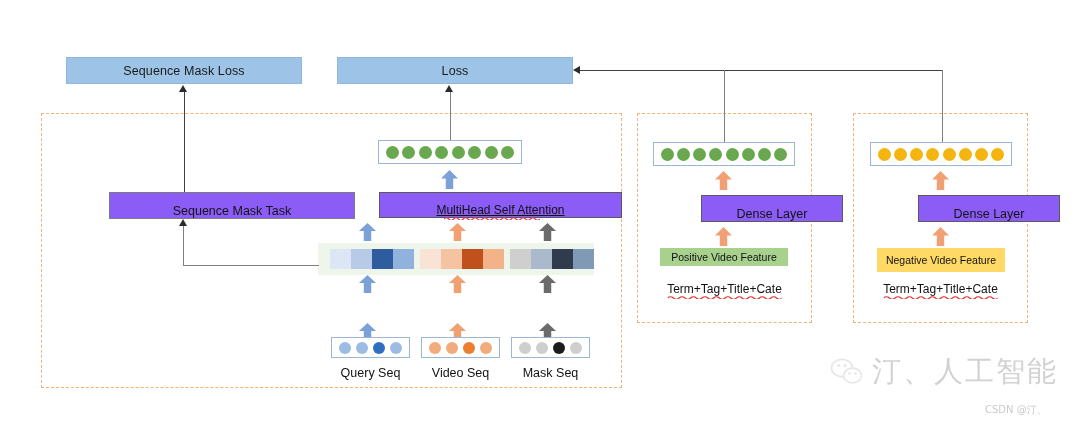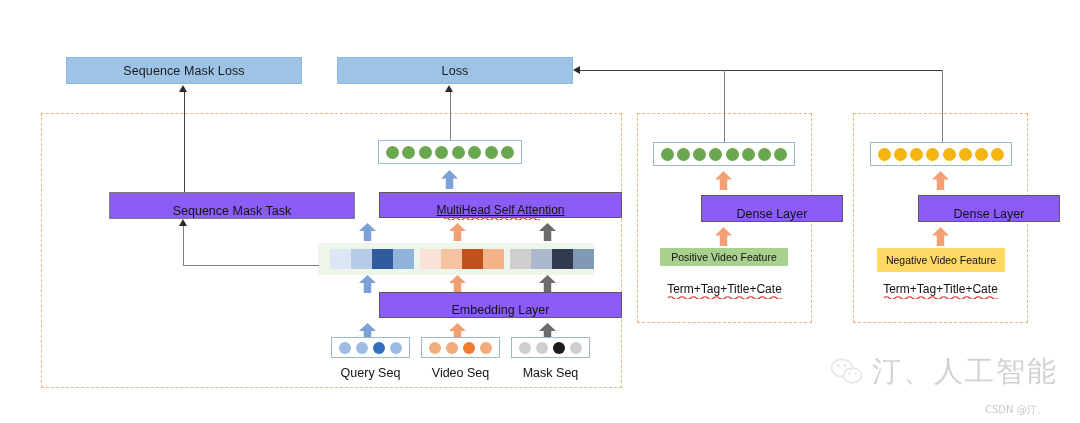--- a/index.html
+++ b/index.html
@@ -196,23 +196,20 @@
   </div>
 
   <div class="abs blockarrow" style="left:359px; top:223px; width:17px; height:18px; background:#7ba1d7;"></div>
   <div class="abs blockarrow" style="left:449px; top:223px; width:17px; height:18px; background:#f0a072;"></div>
   <div class="abs blockarrow" style="left:539px; top:223px; width:17px; height:18px; background:#6b6b6b;"></div>
 
   <div class="abs blockarrow" style="left:359px; top:275px; width:17px; height:18px; background:#7ba1d7;"></div>
   <div class="abs blockarrow" style="left:449px; top:275px; width:17px; height:18px; background:#f0a072;"></div>
   <div class="abs blockarrow" style="left:539px; top:275px; width:17px; height:18px; background:#6b6b6b;"></div>
 
-  <div class="abs wbox" style="left:331px; top:292px; width:243px; height:26px;">
-    <span>Embedding Layer</span>
-  </div>
 
   <div class="abs blockarrow" style="left:359px; top:323px; width:17px; height:18px; background:#7ba1d7;"></div>
   <div class="abs blockarrow" style="left:449px; top:323px; width:17px; height:18px; background:#f0a072;"></div>
   <div class="abs blockarrow" style="left:539px; top:323px; width:17px; height:18px; background:#6b6b6b;"></div>
 
   <div class="abs tokrow" style="left:331px; top:337px; width:79px; height:21px; padding:0 4px;">
     <span class="dot" style="width:12px;height:12px;background:#9dbce3;"></span>
     <span class="dot" style="width:12px;height:12px;background:#9dbce3;"></span>
     <span class="dot" style="width:12px;height:12px;background:#2f6fc0;"></span>
     <span class="dot" style="width:12px;height:12px;background:#9dbce3;"></span>

